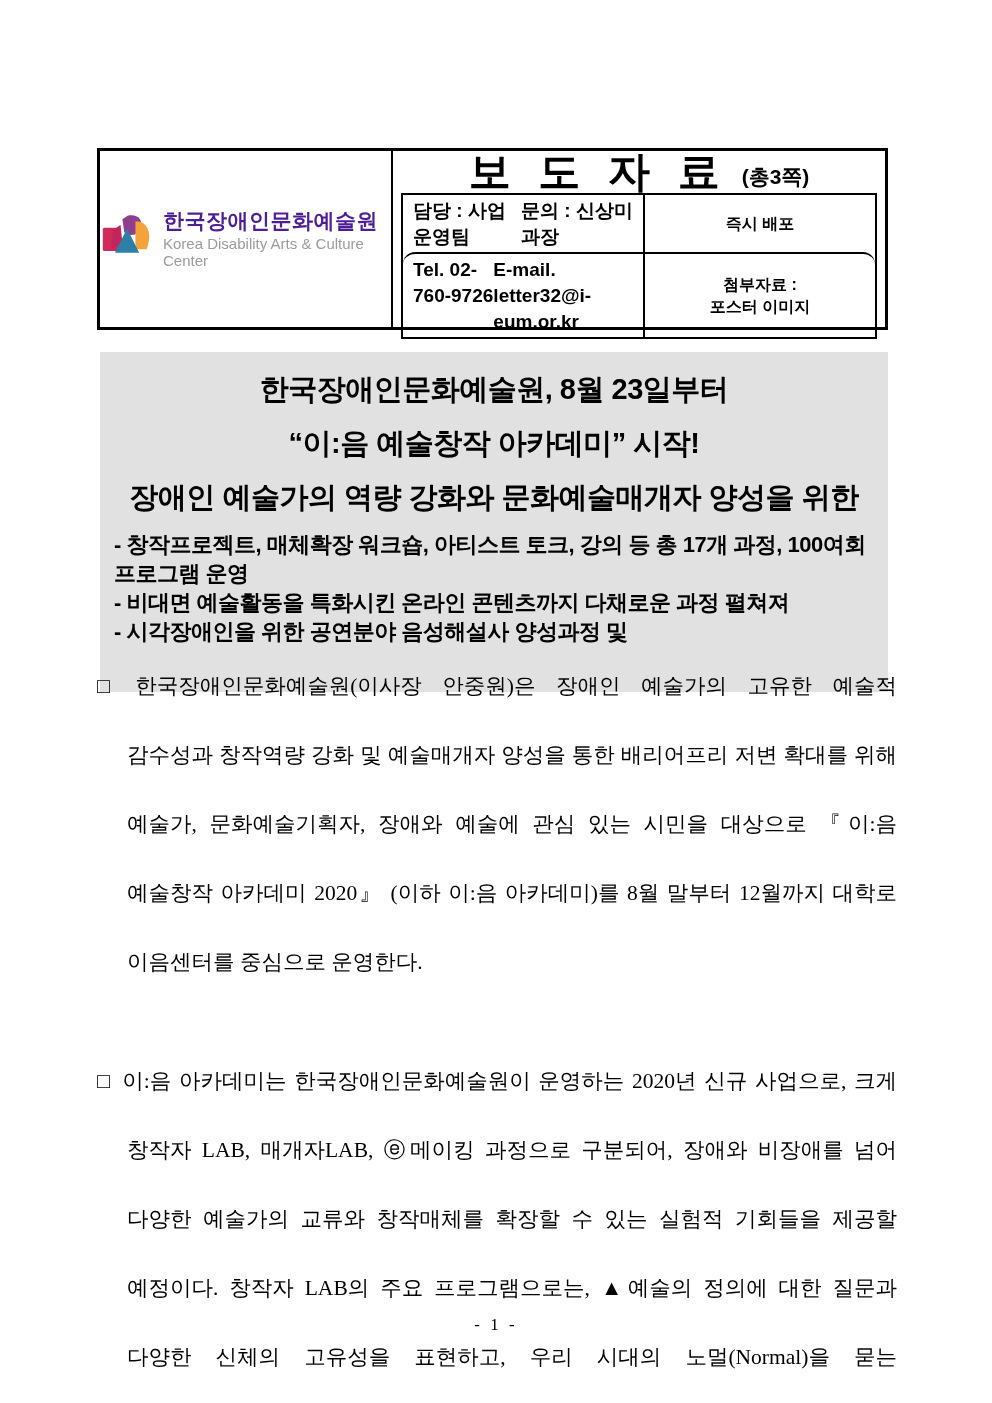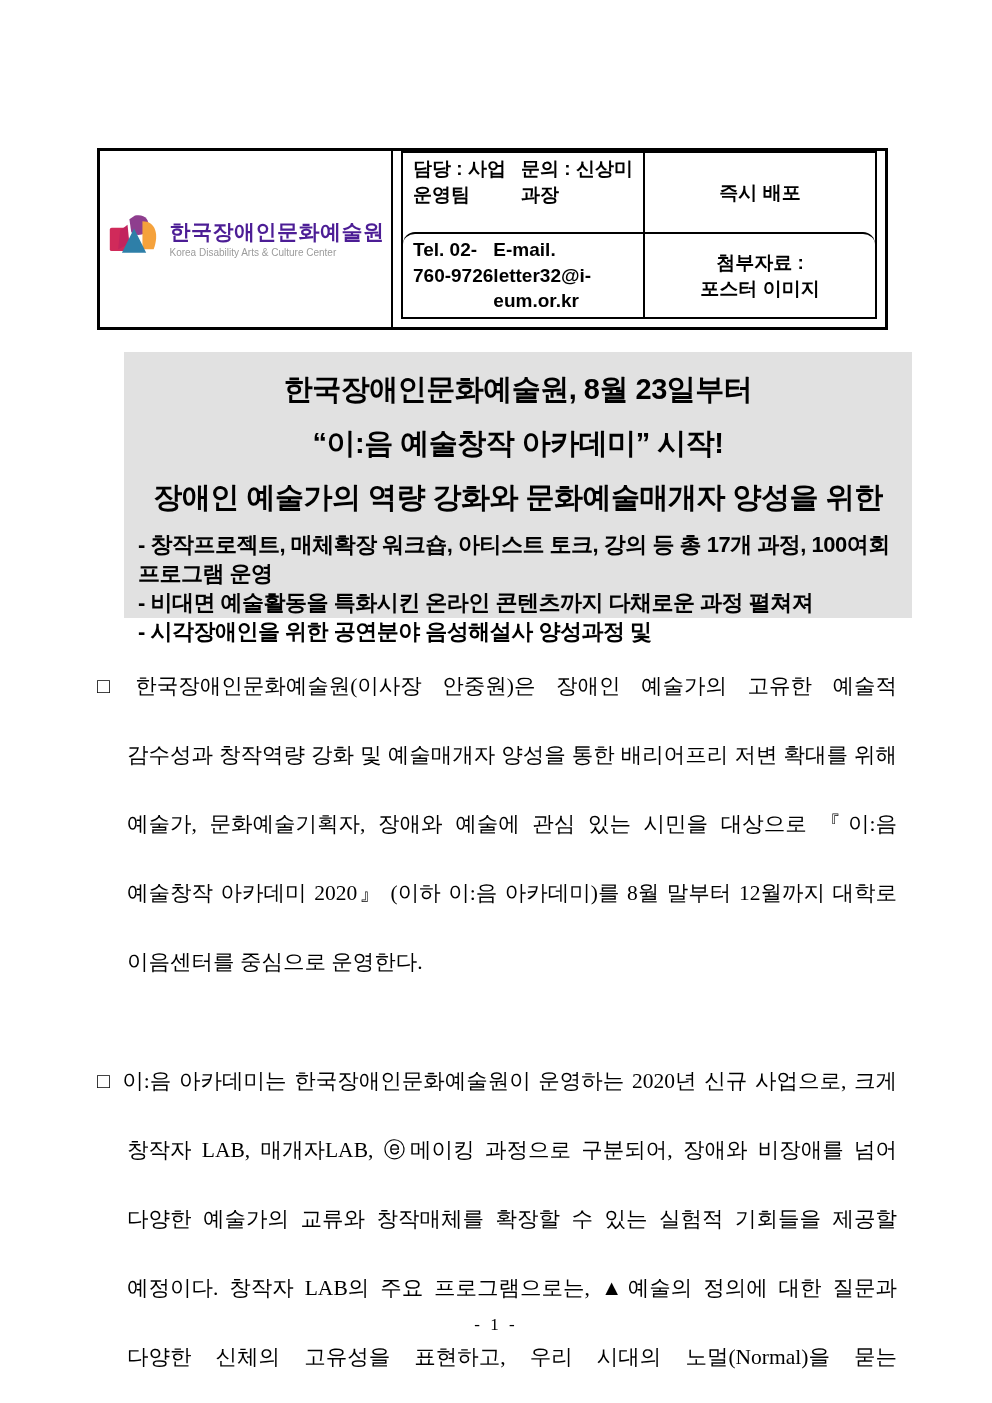--- a/index.html
+++ b/index.html
@@ -34,21 +34,21 @@
   .logo-text-kr {
     font-family: "Liberation Sans", sans-serif;
     font-weight: bold;
     font-size: 21px;
     color: #4c1d95;
     letter-spacing: 0.5px;
     line-height: 1.15;
   }
   .logo-text-en {
     font-family: "Liberation Sans", sans-serif;
-    font-size: 10px;
+    font-size: 15px;
     color: #9b9b9b;
     margin-top: 2px;
   }
   .header-right {
     flex: 1;
     display: flex;
     flex-direction: column;
   }
   .doc-title-row {
     height: 70px;
@@ -90,35 +90,34 @@
     justify-content: center;
     font-size: 19px;
     line-height: 1.35;
   }
   .cell-right {
     flex: 1;
     display: flex;
     flex-direction: column;
     align-items: center;
     justify-content: center;
-    font-size: 19px;
+    font-size: 16px;
     line-height: 1.35;
     text-align: center;
   }
 
   
   .headline-box {
     position: absolute;
     left: 100px; top: 352px;
-    width: 788px; height: 266px;
+    width: 788px; height: 340px;
     background: #e1e1e1;
     padding: 10px 14px 0 14px;
     font-family: "Liberation Sans", sans-serif;
     font-weight: bold;
-    margin-left: 24px;
   }
   .headline-title { text-align: center; }
   .headline-title .t-line {
     font-size: 29px;
     line-height: 54px;
     letter-spacing: -0.5px;
   }
   .headline-bullets { margin-top: 6px; }
   .headline-bullets .b-line {
     font-size: 22px;
@@ -169,20 +168,24 @@
           <path d="M14 20 L22 14 L24 34 L12 40 Z" fill="#c2245e"></path>
           <polygon points="16,44 29,18 42,44" fill="#2e7fa8"></polygon>
         </svg>
       </span>
       <span class="logo-texts">
         <div class="logo-text-kr">한국장애인문화예술원</div>
         <div class="logo-text-en">Korea Disability Arts &amp; Culture Center</div>
       </span>
     </div>
     <div class="header-right">
+      <div class="doc-title-row">
+        <span class="doc-title">보 도 자 료</span>
+        <span class="doc-pages">(총3쪽)</span>
+      </div>
       <div class="inner-table">
         <div class="inner-row">
           <div class="cell-left">
             <div>담당 : 사업운영팀</div>
             <div>문의 : 신상미 과장</div>
           </div>
           <div class="cell-right">
             <div>즉시 배포</div>
           </div>
         </div>

